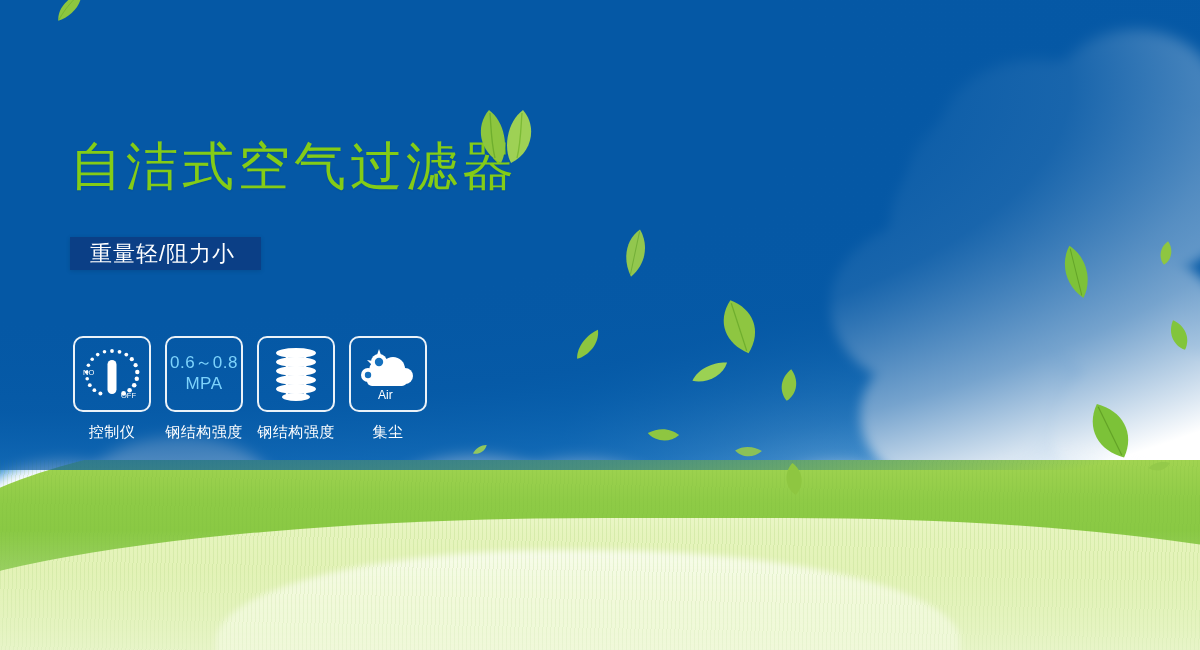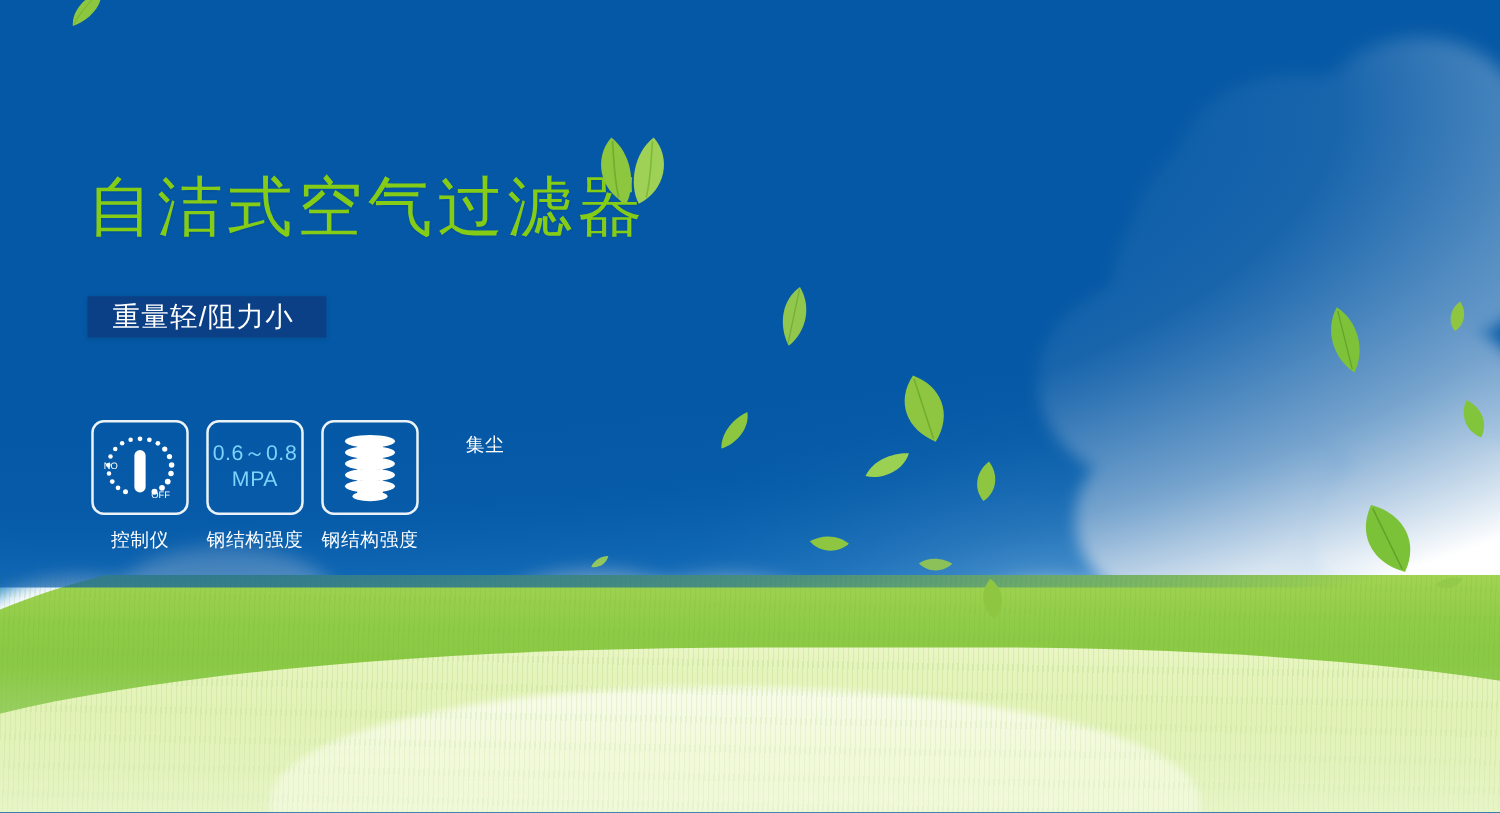--- a/index.html
+++ b/index.html
@@ -363,18 +363,36 @@
             <ellipse cx="27" cy="44" rx="20" ry="5"></ellipse>
             <ellipse cx="27" cy="52" rx="14" ry="4"></ellipse>
           </g>
         </svg>
       </div>
       <div class="feature-label">钢结构强度</div>
     </div>
 
 
     <div class="feature">
+      <div class="feature-box">
+        <svg width="62" height="58" viewBox="0 0 62 58">
+          <g fill="#ffffff">
+            <circle cx="22" cy="17" r="8"></circle>
+            <path d="M22 4 L24 10 L20 10 Z"></path>
+            <path d="M10 15 L16 16 L15 20 Z"></path>
+            <path d="M34 13 L29 17 L32 20 Z"></path>
+            <circle cx="11" cy="30" r="7"></circle>
+            <circle cx="22" cy="25" r="10"></circle>
+            <circle cx="36" cy="24" r="12"></circle>
+            <circle cx="48" cy="31" r="8"></circle>
+            <rect x="10" y="29" width="40" height="12" rx="5"></rect>
+          </g>
+          <circle cx="22" cy="17" r="4.2" fill="#1570bd"></circle>
+          <circle cx="11" cy="30" r="3.2" fill="#1570bd"></circle>
+          <text x="21" y="54" fill="#ffffff" font-size="12" font-family="'Liberation Sans',sans-serif">Air</text>
+        </svg>
+      </div>
       <div class="feature-label">集尘</div>
     </div>
 
   </div>
 
 </div>
 
 </body></html>

